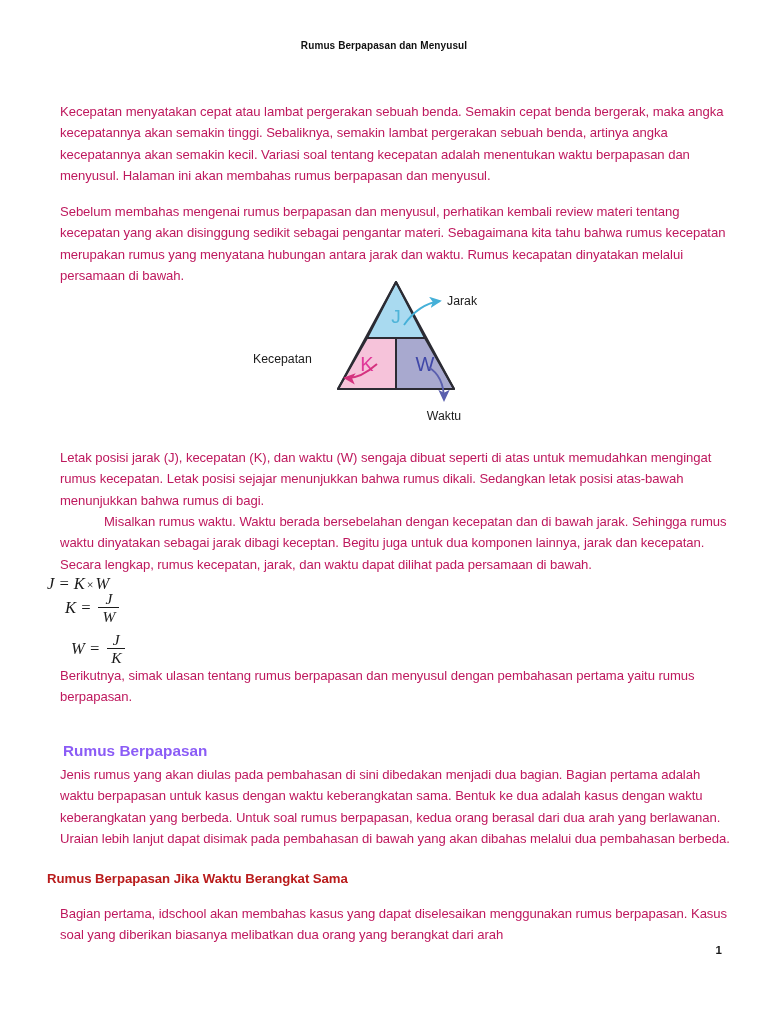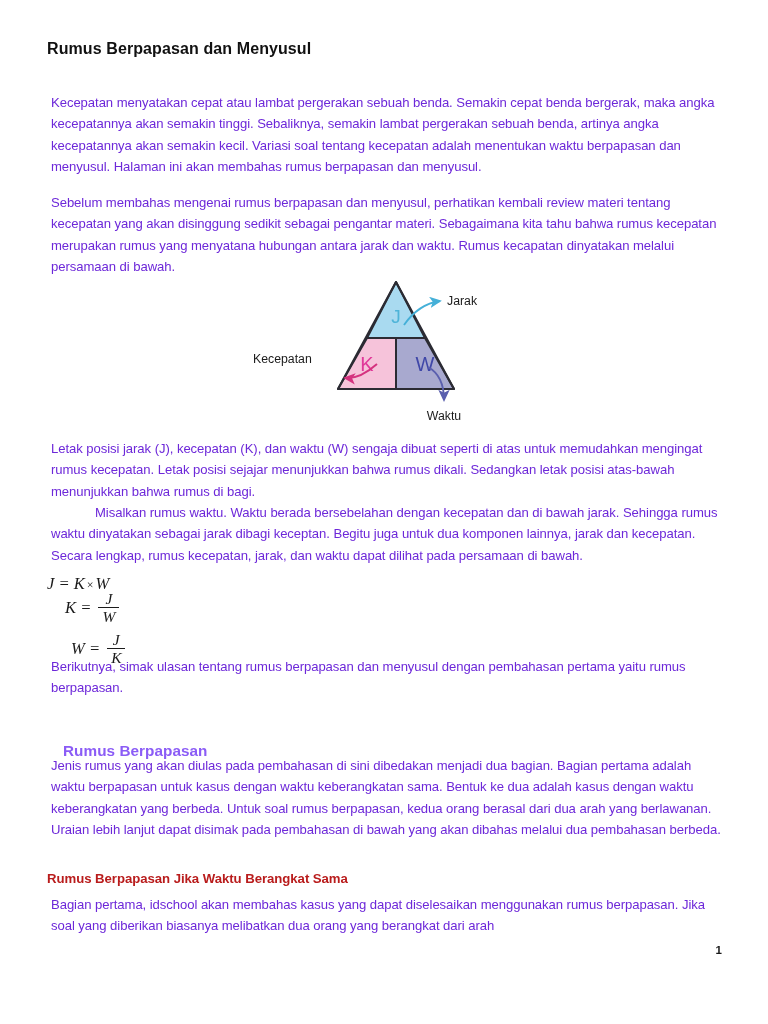--- a/index.html
+++ b/index.html
@@ -23,37 +23,38 @@
     height: 1024px;
     background: #fff;
   }
   .content {
     position: absolute;
     left: 47px;
     top: 0;
     width: 674px;
   }
   h1.doc-title {
-    font-size: 16px;
-    font-weight: bold;
+    font-size: 10px;
+    font-weight: bold;
+    text-align: center;
     margin: 0;
     padding: 0;
     position: absolute;
     top: 40px;
     left: 0;
     width: 674px;
     letter-spacing: 0.1px;
     color: #111;
   }
   p.para {
     position: absolute;
-    margin: 4px;
+    margin: 13px;
     font-size: 13.1px;
     line-height: 21.3px;
-    color: #6d28d9;
+    color: #be185d;
     width: 674px;
     text-align: left;
     letter-spacing: -0.06px;
   }
   p.para.indent {
     text-indent: 44px;
   }
   .fig {
     position: absolute;
     left: 0;
@@ -215,17 +216,17 @@
     </div>
 
     <p class="para" style="top:652px;">Berikutnya, simak ulasan tentang rumus berpapasan dan menyusul dengan pembahasan pertama yaitu rumus berpapasan.</p>
 
     <h2 class="section-head" style="top:726px;">Rumus Berpapasan</h2>
 
     <p class="para" style="top:751px;">Jenis rumus yang akan diulas pada pembahasan di sini dibedakan menjadi dua bagian. Bagian pertama adalah waktu berpapasan untuk kasus dengan waktu keberangkatan sama. Bentuk ke dua adalah kasus dengan waktu keberangkatan yang berbeda. Untuk soal rumus berpapasan, kedua orang berasal dari dua arah yang berlawanan. Uraian lebih lanjut dapat disimak pada pembahasan di bawah yang akan dibahas melalui dua pembahasan berbeda.</p>
 
     <h3 class="sub-head" style="top:871px;">Rumus Berpapasan Jika Waktu Berangkat Sama</h3>
 
-    <p class="para" style="top:890px;">Bagian pertama, idschool akan membahas kasus yang dapat diselesaikan menggunakan rumus berpapasan. Jika soal yang diberikan biasanya melibatkan dua orang yang berangkat dari arah</p>
+    <p class="para" style="top:890px;">Bagian pertama, idschool akan membahas kasus yang dapat diselesaikan menggunakan rumus berpapasan. Kasus soal yang diberikan biasanya melibatkan dua orang yang berangkat dari arah</p>
   </div>
 
   <div class="pagenum">1</div>
 </div>
 
 </body></html>

